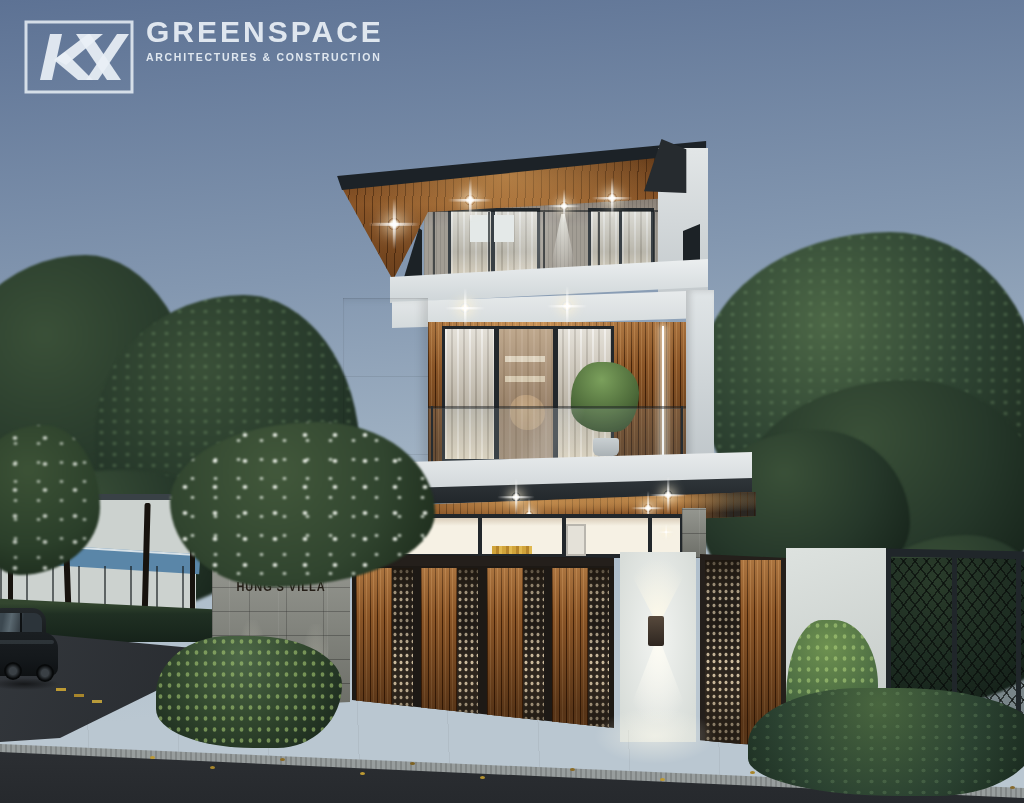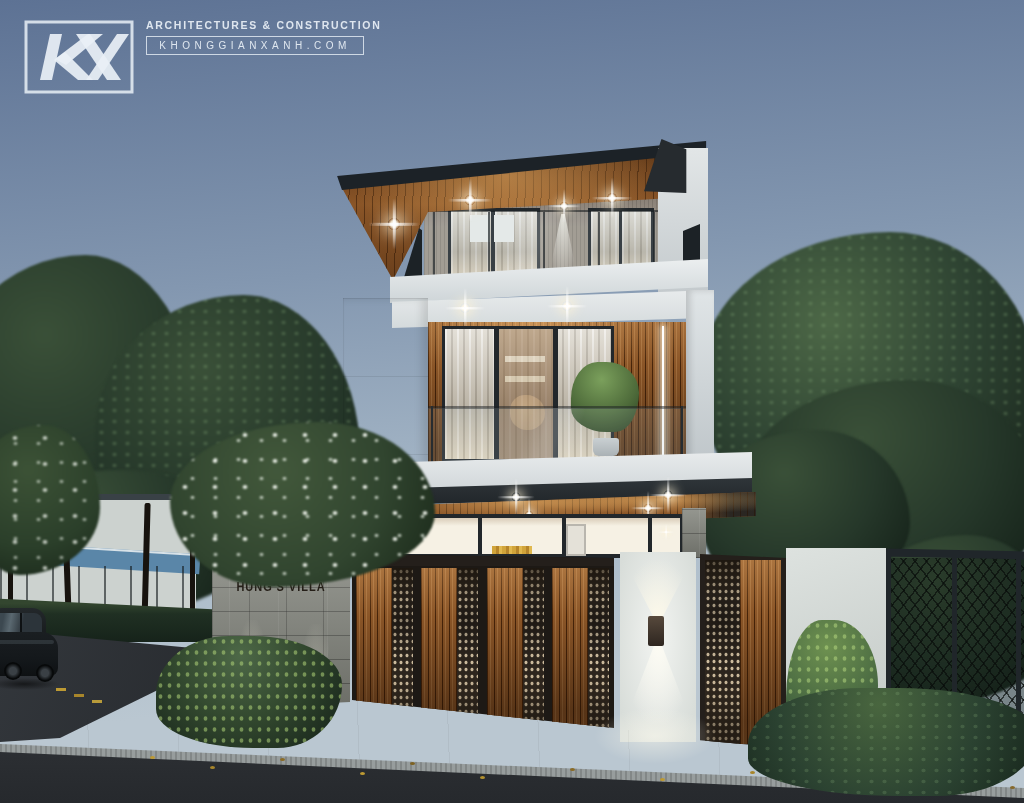--- a/index.html
+++ b/index.html
@@ -270,18 +270,18 @@
         <g fill="rgba(233,240,246,.92)">
           <path d="M16,62 L26,16 L38,16 L28,62 Z"></path>
           <path d="M31,41 L64,16 L79,16 L42,47 Z"></path>
           <path d="M41,34 L69,62 L54,62 L30,42 Z"></path>
           <path d="M62,62 L93,16 L105,16 L74,62 Z"></path>
           <path d="M66,16 L97,62 L83,62 L52,16 Z"></path>
         </g>
       </svg>
     </div>
     <div class="wm-text">
+      <div class="brand">GREENSPACE</div>
       <div class="tagline">ARCHITECTURES &amp; CONSTRUCTION</div>
-      <div class="site">KHONGGIANXANH.COM</div>
     </div>
   </div>
 
 </div>
 
 </body></html>

